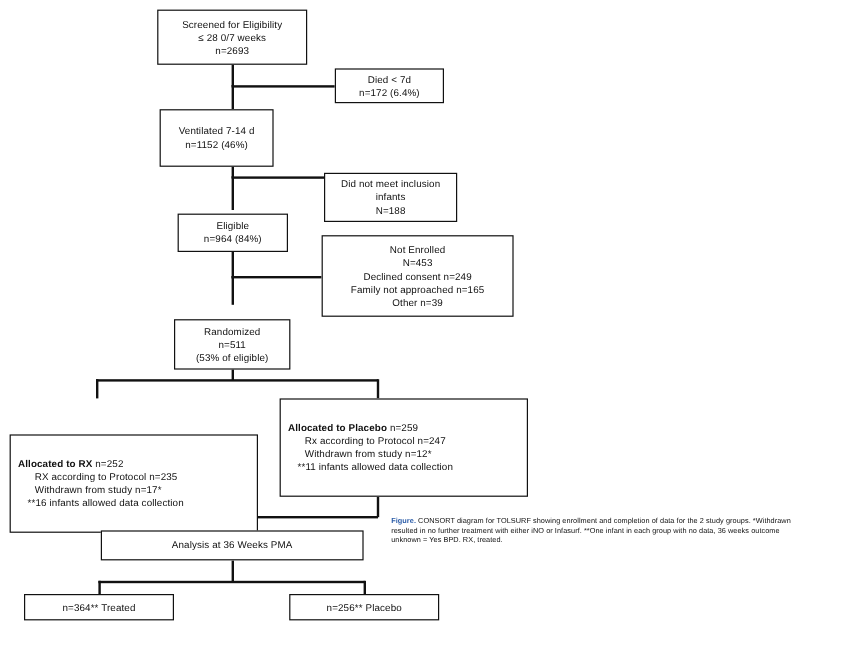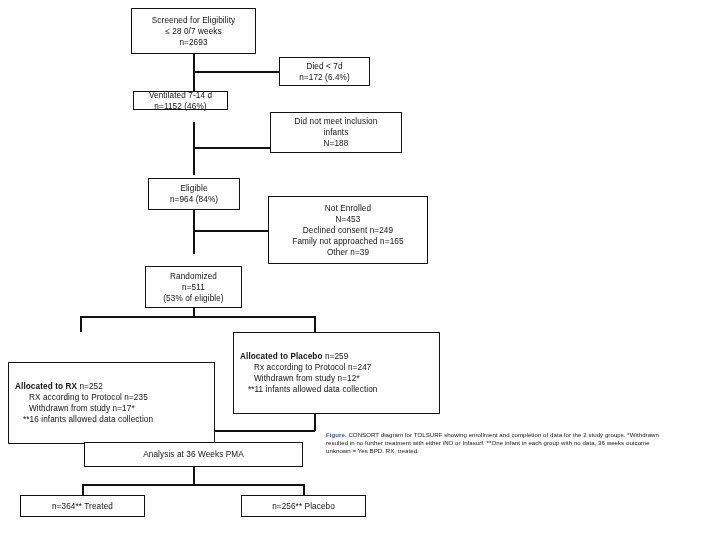--- a/index.html
+++ b/index.html
@@ -112,26 +112,26 @@
     <span class="ln">Screened for Eligibility</span>
     <span class="ln">≤ 28 0/7 weeks</span>
     <span class="ln">n=2693</span>
   </div>
 
   <div class="box" style="left:279px; top:57px; width:91px; height:29px;">
     <span class="ln">Died &lt; 7d</span>
     <span class="ln">n=172 (6.4%)</span>
   </div>
 
-  <div class="box" style="left:133px; top:91px; width:95px; height:19px;">
+  <div class="box" style="left:133px; top:91px; width:95px; height:48px;">
     <span class="ln">Ventilated 7-14 d</span>
     <span class="ln">n=1152 (46%)</span>
   </div>
 
-  <div class="box" style="left:270px; top:112px; width:132px; height:41px;">
+  <div class="box" style="left:270px; top:144px; width:111px; height:41px;">
     <span class="ln">Did not meet inclusion</span>
     <span class="ln">infants</span>
     <span class="ln">N=188</span>
   </div>
 
   <div class="box" style="left:148px; top:178px; width:92px; height:32px;">
     <span class="ln">Eligible</span>
     <span class="ln">n=964 (84%)</span>
   </div>
 

